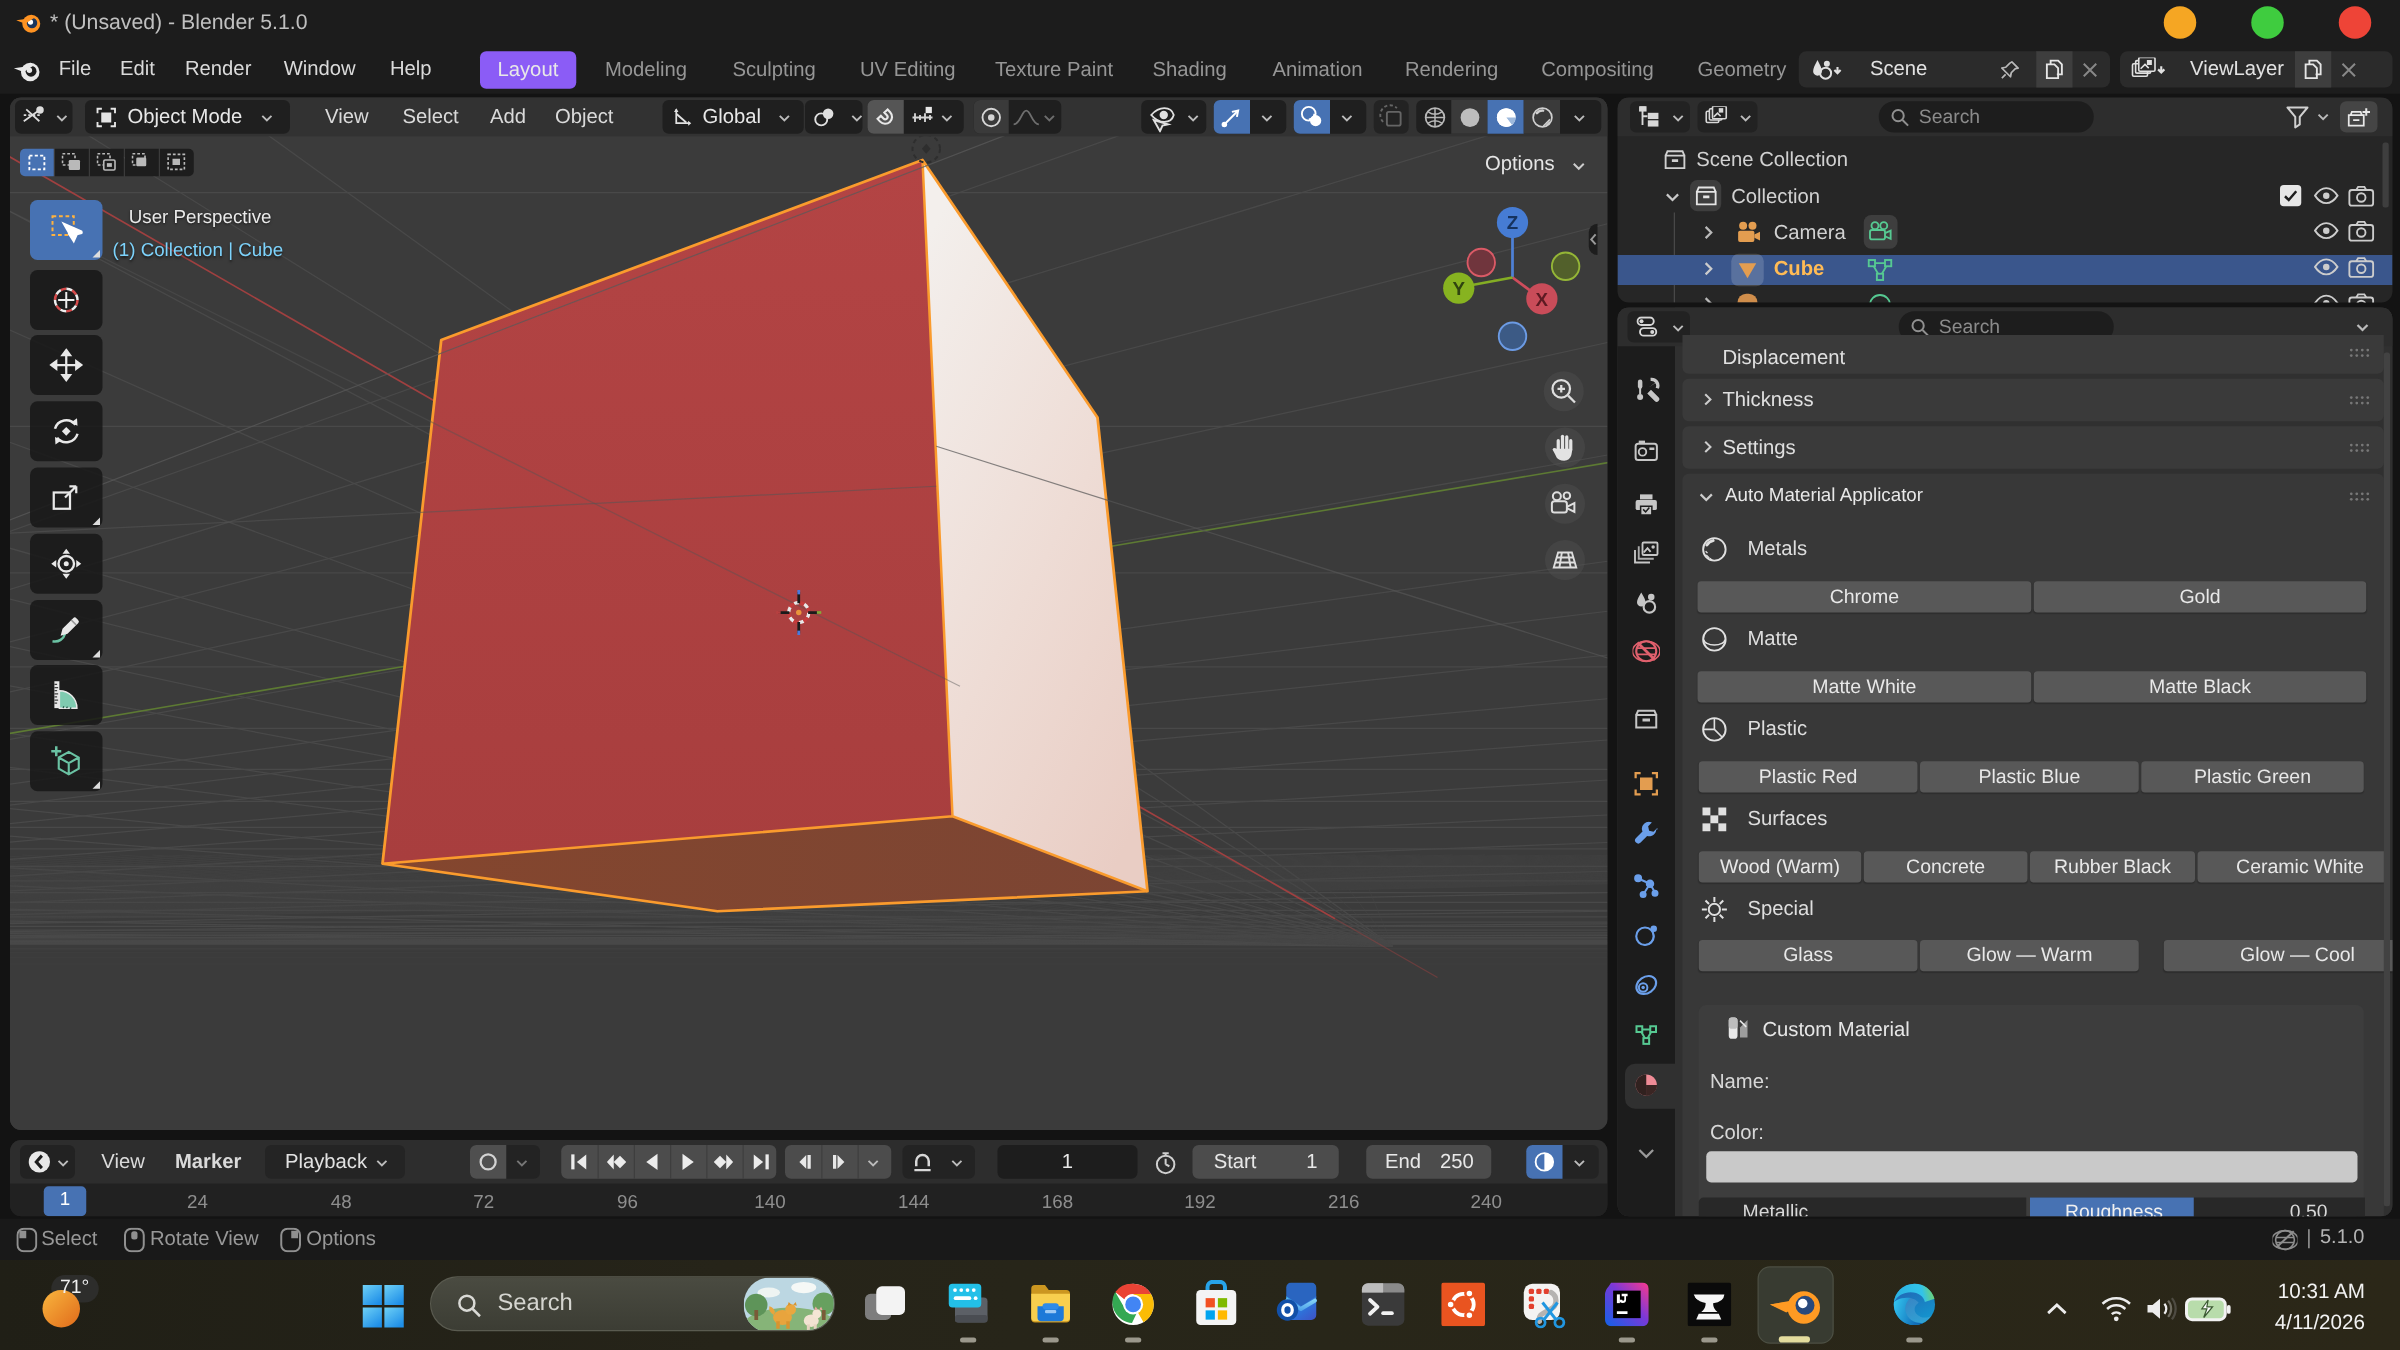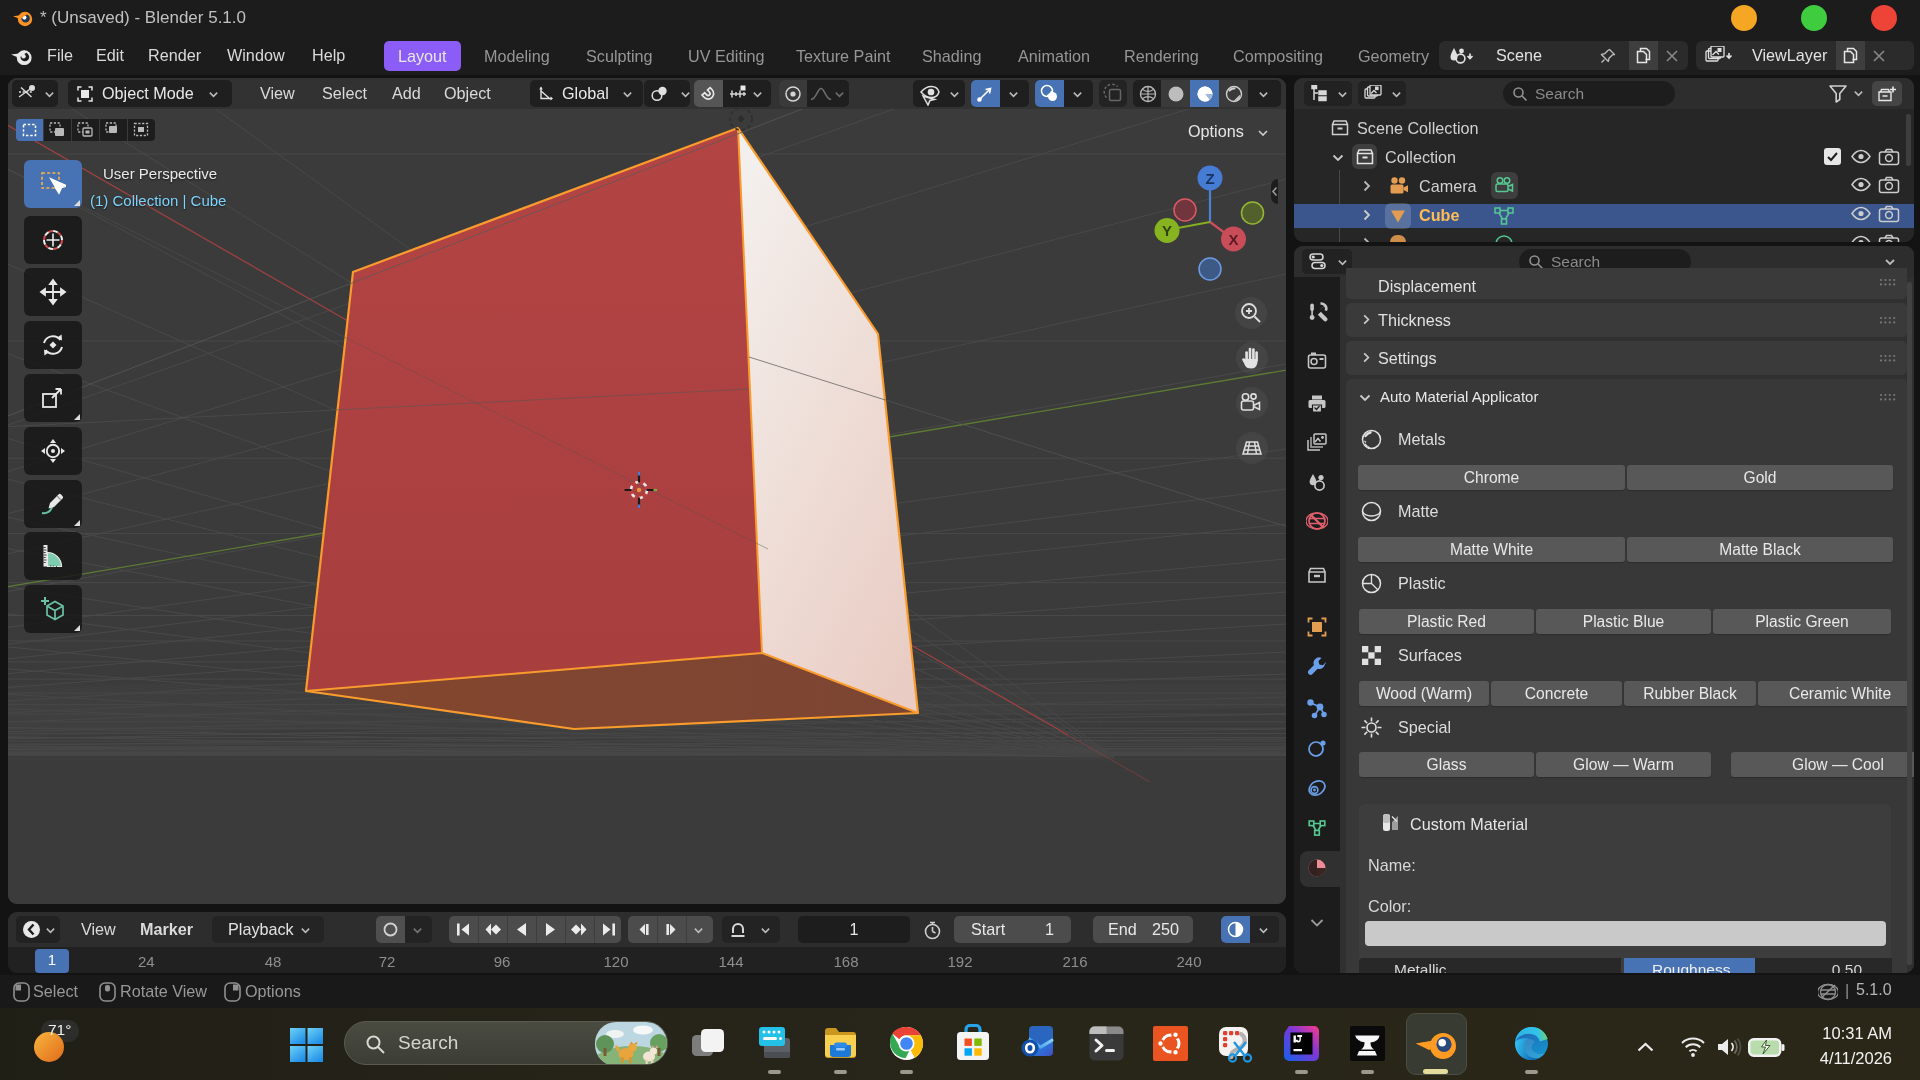--- a/index.html
+++ b/index.html
@@ -1263,25 +1263,25 @@
         <path d="M9.5 2.5 a7 7 0 0 1 0 14 Z" fill="#fff"></path>
       </svg>
     </div>
     <svg class="abs" style="left:37px;top:9px" width="11" height="11" viewBox="0 0 12 12">
         <path d="M2 4 l4 4 l4 -4" stroke="#bbb" stroke-width="1.7" fill="none"></path>
       </svg>
   </div>
 
   <div class="abs" style="left:0;top:35px;width:1278px;height:26px;background:#212121;" id="ruler">
     <div class="abs" style="left:27px;top:2px;width:34px;height:24px;background:#4772b3;border-radius:4px;text-align:center;color:#fff;font-size:15px;line-height:22px;">1</div>
-      <span class="abs" style="left:130px;top:6px;width:40px;color:#8e8e8e;font-size:15px;">24</span>
+      <span class="abs" style="left:130px;top:6px;width:40px;text-align:center;color:#8e8e8e;font-size:15px;">24</span>
       <span class="abs" style="left:245px;top:6px;width:40px;text-align:center;color:#8e8e8e;font-size:15px;">48</span>
       <span class="abs" style="left:359px;top:6px;width:40px;text-align:center;color:#8e8e8e;font-size:15px;">72</span>
       <span class="abs" style="left:474px;top:6px;width:40px;text-align:center;color:#8e8e8e;font-size:15px;">96</span>
-      <span class="abs" style="left:588px;top:6px;width:40px;text-align:center;color:#8e8e8e;font-size:15px;">120</span>
+      <span class="abs" style="left:588px;top:6px;width:40px;text-align:center;color:#8e8e8e;font-size:15px;">140</span>
       <span class="abs" style="left:703px;top:6px;width:40px;text-align:center;color:#8e8e8e;font-size:15px;">144</span>
       <span class="abs" style="left:818px;top:6px;width:40px;text-align:center;color:#8e8e8e;font-size:15px;">168</span>
       <span class="abs" style="left:932px;top:6px;width:40px;text-align:center;color:#8e8e8e;font-size:15px;">192</span>
       <span class="abs" style="left:1047px;top:6px;width:40px;text-align:center;color:#8e8e8e;font-size:15px;">216</span>
       <span class="abs" style="left:1161px;top:6px;width:40px;text-align:center;color:#8e8e8e;font-size:15px;">240</span>
   </div>
 </div>
 <div class="abs" id="statusbar">
   <svg class="abs" style="left:13px;top:7px" width="17" height="20" viewBox="0 0 17 20">
     <rect x="1" y="1" width="15" height="18" rx="5" fill="none" stroke="#909090" stroke-width="1.6"></rect>

